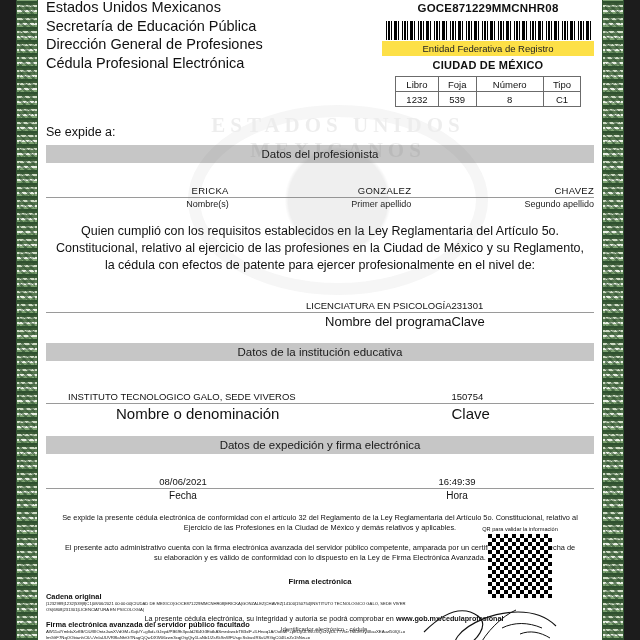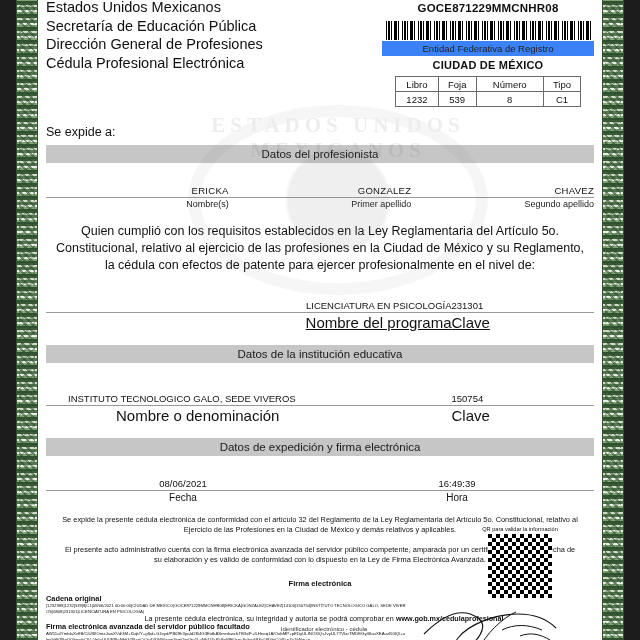--- a/index.html
+++ b/index.html
@@ -39,21 +39,21 @@
 
   
   .hdr{position:relative;display:flex;justify-content:space-between;padding:2px 8px 0 8px;}
   .hdr-left{font-size:14.5px;line-height:18.5px;color:#111;padding-top:0px;}
   .hdr-left div:first-child{margin-top:-4px;}
   .hdr-right{width:212px;text-align:center;}
   .curp{font-size:11.5px;font-weight:700;letter-spacing:.2px;margin-bottom:7px;}
   .barcode{height:19px;width:205px;margin:0 auto 1px auto;
     background:repeating-linear-gradient(90deg,#000 0 1px,#fff 1px 2px,#000 2px 4px,#fff 4px 5px,
       #000 5px 6px,#fff 6px 8px,#000 8px 11px,#fff 11px 12px,#000 12px 13px,#fff 13px 16px);}
-  .ent-bar{background:#3b82f6;font-size:9.5px;padding:2px 0;color:#222;}
+  .ent-bar{background:#fde047;font-size:9.5px;padding:2px 0;color:#222;}
   .ent-val{font-size:11px;font-weight:700;margin:3px 0 5px 0;letter-spacing:.2px;}
   table.reg{border-collapse:collapse;margin:0 auto;width:186px;}
   table.reg th,table.reg td{border:1px solid #6b6b6b;font-size:9.5px;padding:1.5px 0;
     text-align:center;font-weight:400;}
   table.reg th{font-weight:400;}
 
   .expide{font-size:12.5px;margin:18px 0 6px 8px;}
 
   
   .secbar{background:#c6c6c6;text-align:center;font-size:11.5px;padding:3px 0;color:#1a1a1a;
@@ -65,21 +65,21 @@
   .cell .val{font-size:9.5px;border-bottom:1px solid #9a9a9a;padding-bottom:1px;
     letter-spacing:.3px;}
   .cell .lbl{font-size:9px;color:#222;padding-top:1px;}
 
   .legal{font-size:12.5px;line-height:17px;text-align:center;margin:14px 14px 0 14px;color:#111;}
 
   .prog{display:flex;margin:26px 8px 0 8px;}
   .prog .p-name{flex:0 0 74%;text-align:right;}
   .prog .p-clave{flex:1;}
   .prog .val{font-size:9.5px;border-bottom:1px solid #9a9a9a;padding-bottom:1px;}
-  .prog .lbl{font-size:15px;padding-top:1px;text-decoration:underline;}
+  .prog .lbl{font-size:13px;padding-top:1px;}
   .prog .p-name .val{padding-left:48px;}
   .prog .p-name .lbl{padding-left:48px;}
   .prog .p-clave .val,.prog .p-clave .lbl{text-align:left;}
 
   .inst{display:flex;margin:30px 8px 0 8px;}
   .inst .i-name{flex:0 0 74%;}
   .inst .i-clave{flex:1;}
   .inst .val{font-size:9.5px;border-bottom:1px solid #9a9a9a;padding-bottom:1px;}
   .inst .lbl{font-size:15px;padding-top:1px;}
   .inst .i-name .val{padding-left:22px;}

